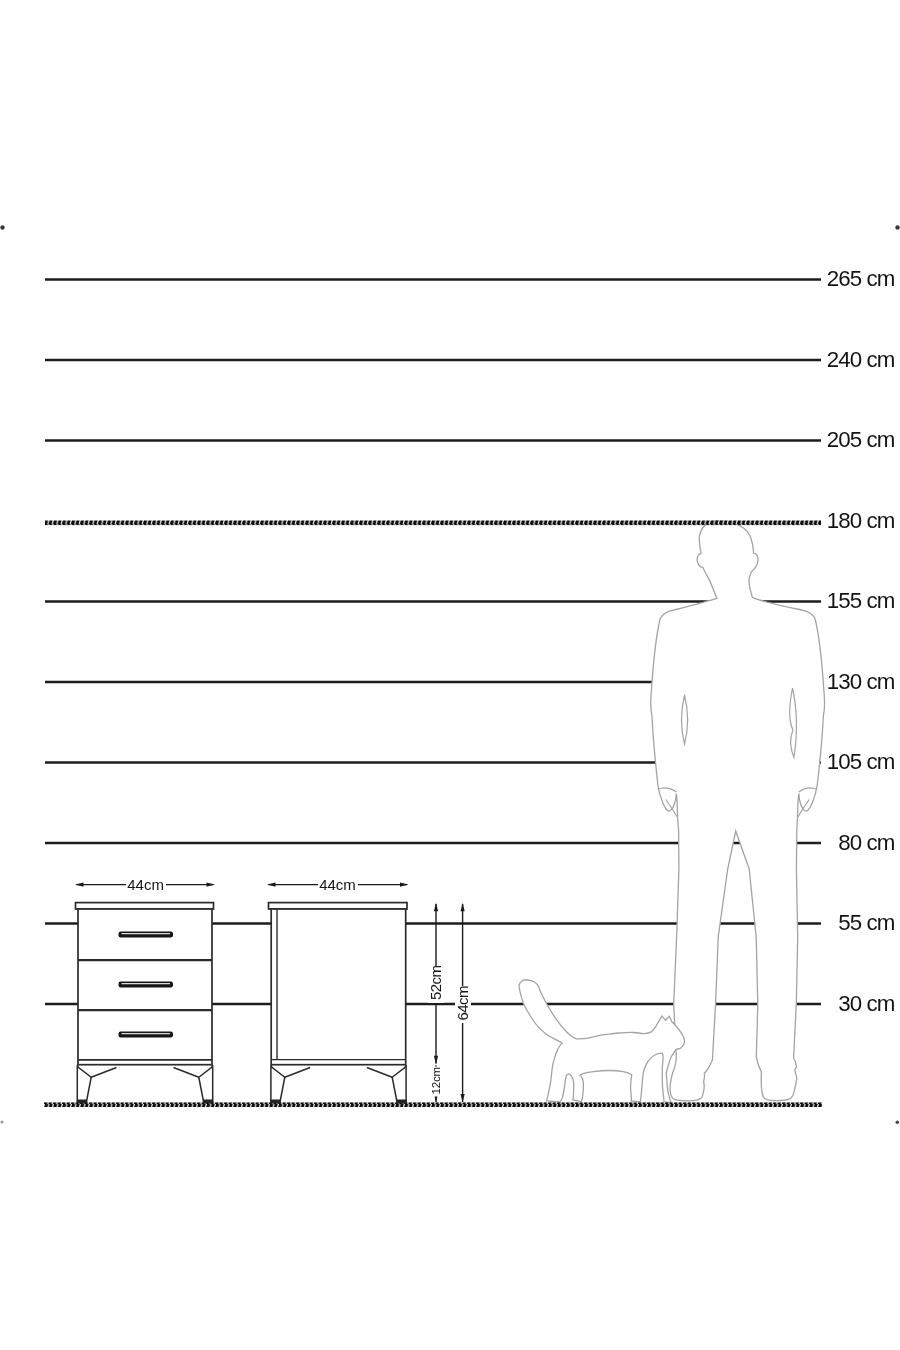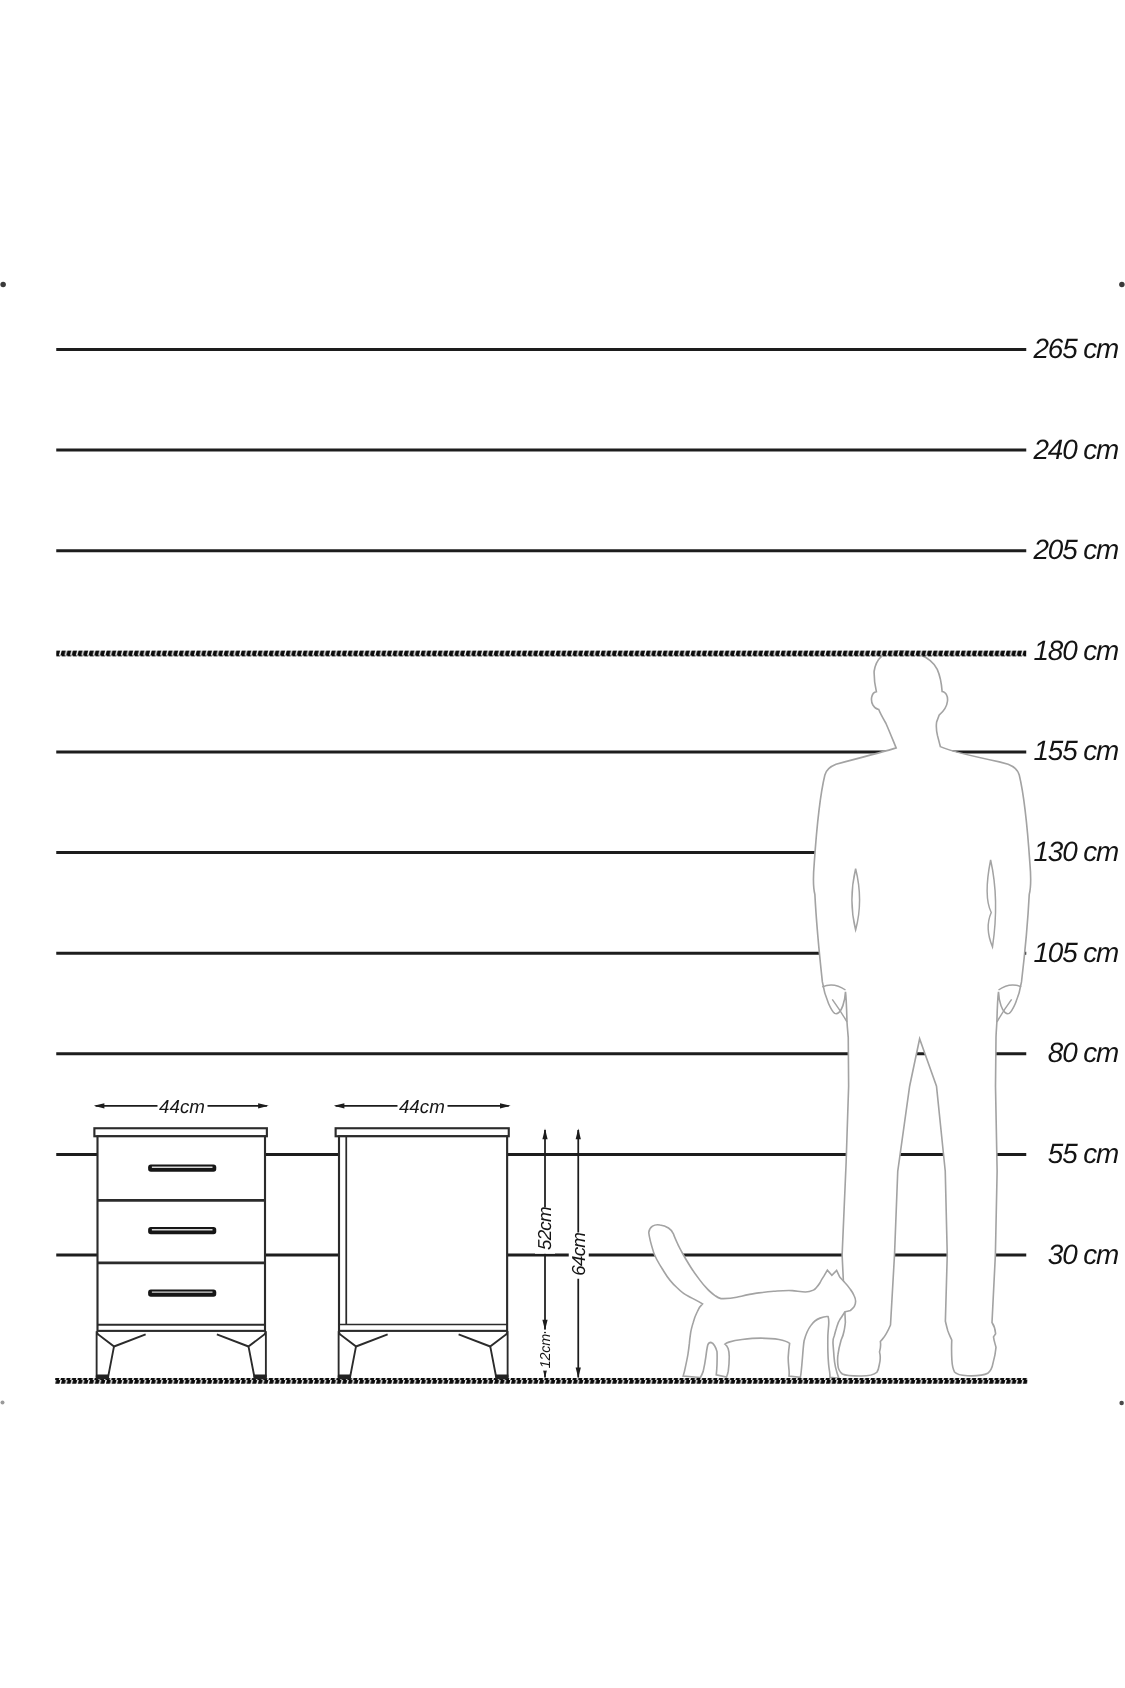--- a/index.html
+++ b/index.html
@@ -1,16 +1,16 @@
 <!DOCTYPE html>
 <html><head>
 <meta charset="utf-8">
 <style>
   html,body{margin:0;padding:0;background:#fff;}
-  #page{width:900px;height:1350px;position:relative;overflow:hidden;background:#fff;font-style:italic;}
+  #page{width:900px;height:1350px;position:relative;overflow:hidden;background:#fff;}
   svg{display:block;filter:blur(0.45px);}
   text{font-family:"Liberation Sans", sans-serif;}
 </style>
 </head>
 <body>
 <div id="page">
 <svg width="900" height="1350" viewBox="0 0 900 1350">
 <defs>
   <pattern id="hatch" width="4.5" height="4.6" patternUnits="userSpaceOnUse">
     <rect x="0" y="0" width="4.5" height="4.6" fill="#fff"></rect>

